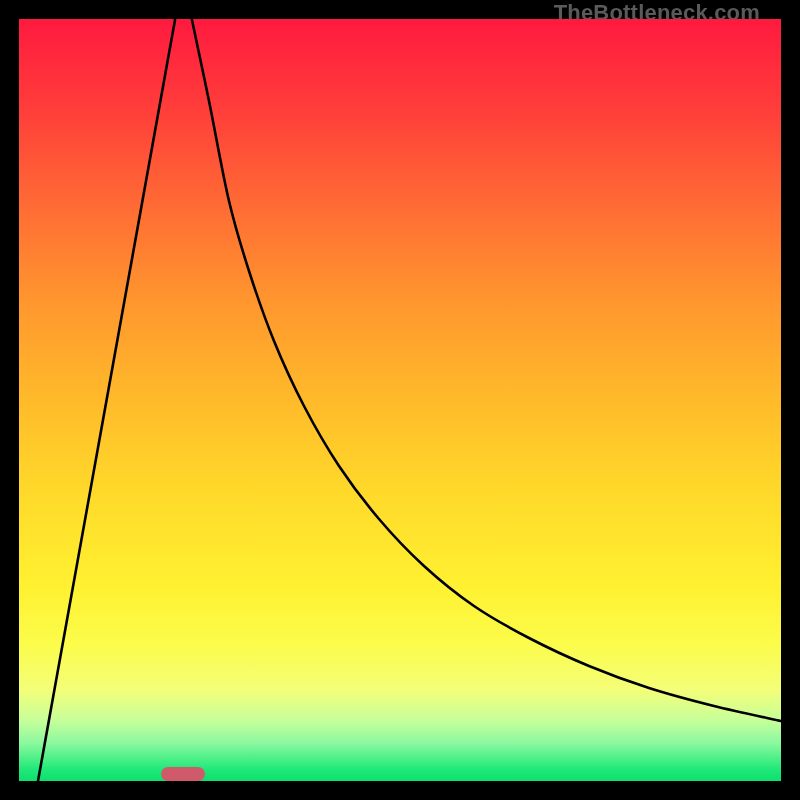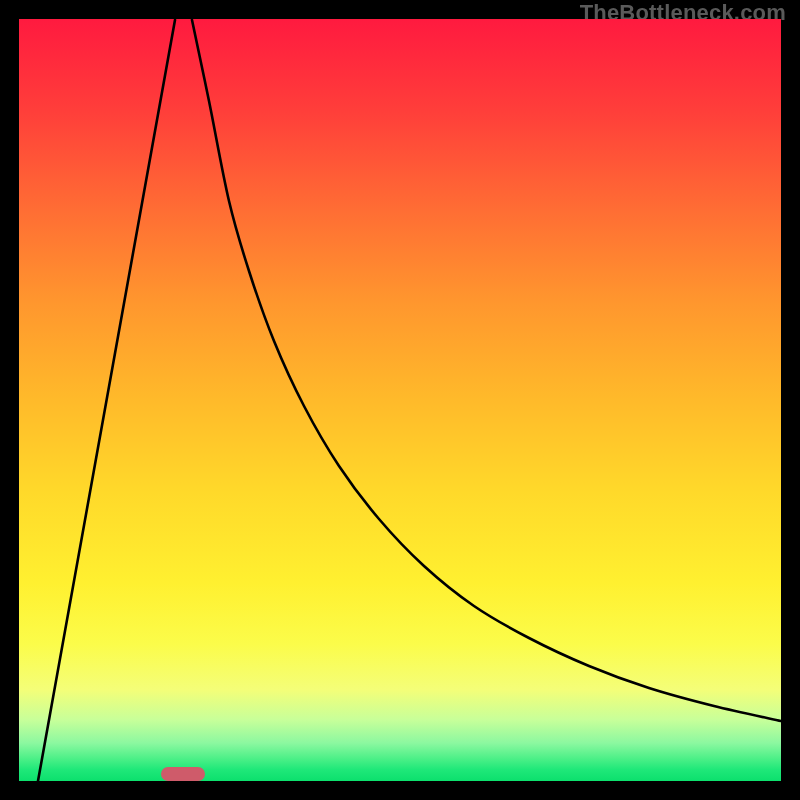--- a/index.html
+++ b/index.html
@@ -29,21 +29,21 @@
       #c7ff9a 92%,
       #8cf8a0 95%,
       #4ef088 97%,
       #1fe879 98.5%,
       #0ce06d 100%
     );
   }
   .watermark {
     position: absolute;
     top: 0;
-    right: 14px;
+    right: 40px;
     font-family: Arial, Helvetica, sans-serif;
     font-size: 22px;
     font-weight: 600;
     color: #5a5a5a;
     letter-spacing: 0.2px;
     user-select: none;
   }
   .marker {
     position: absolute;
     width: 44px;

